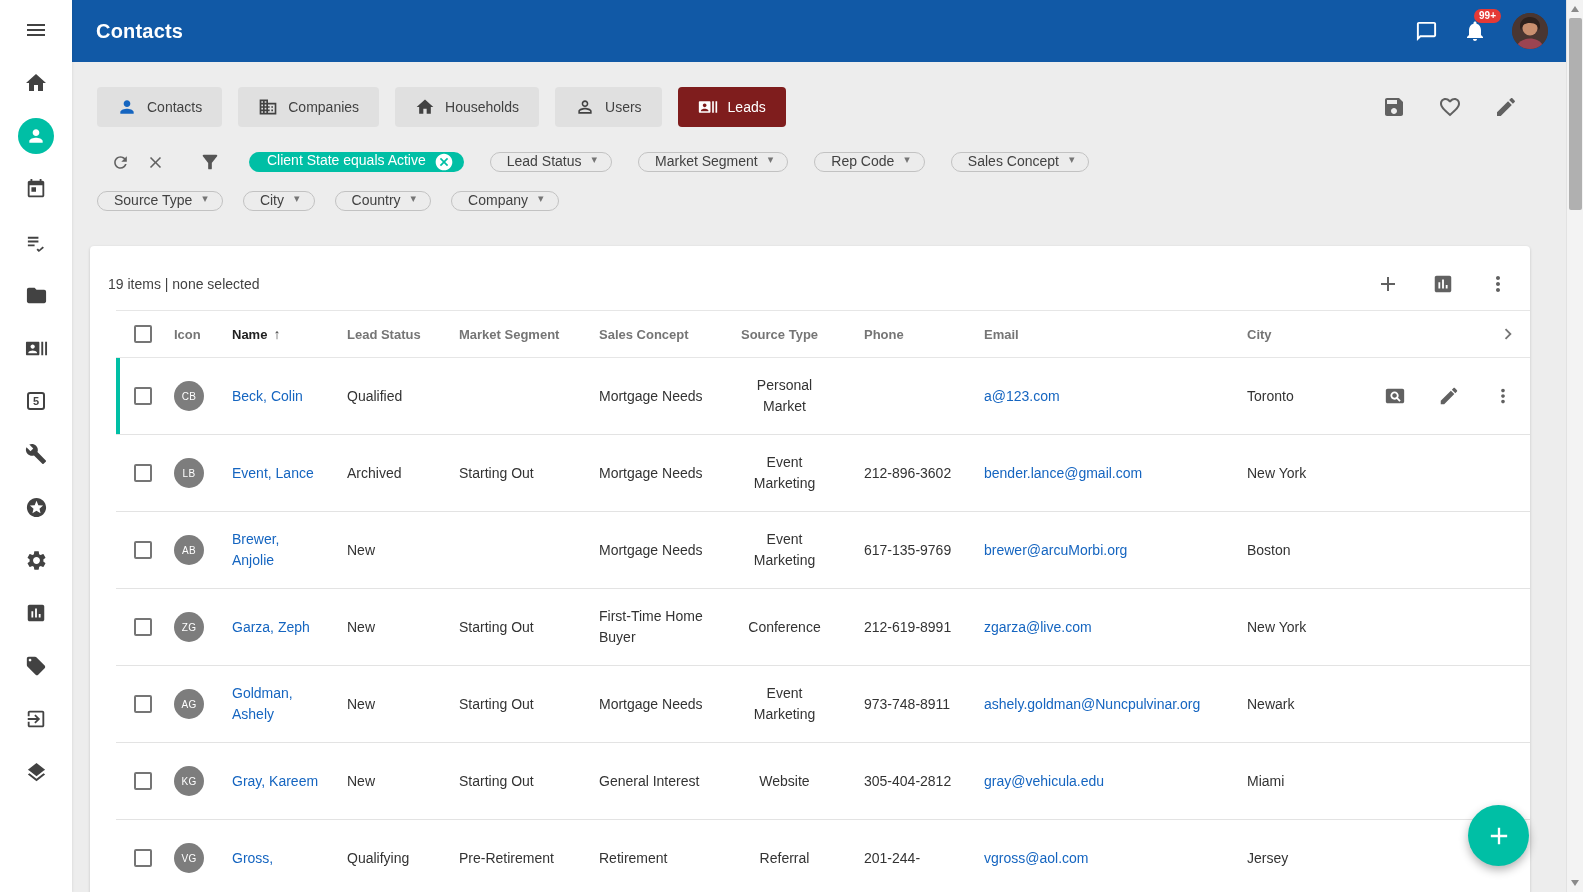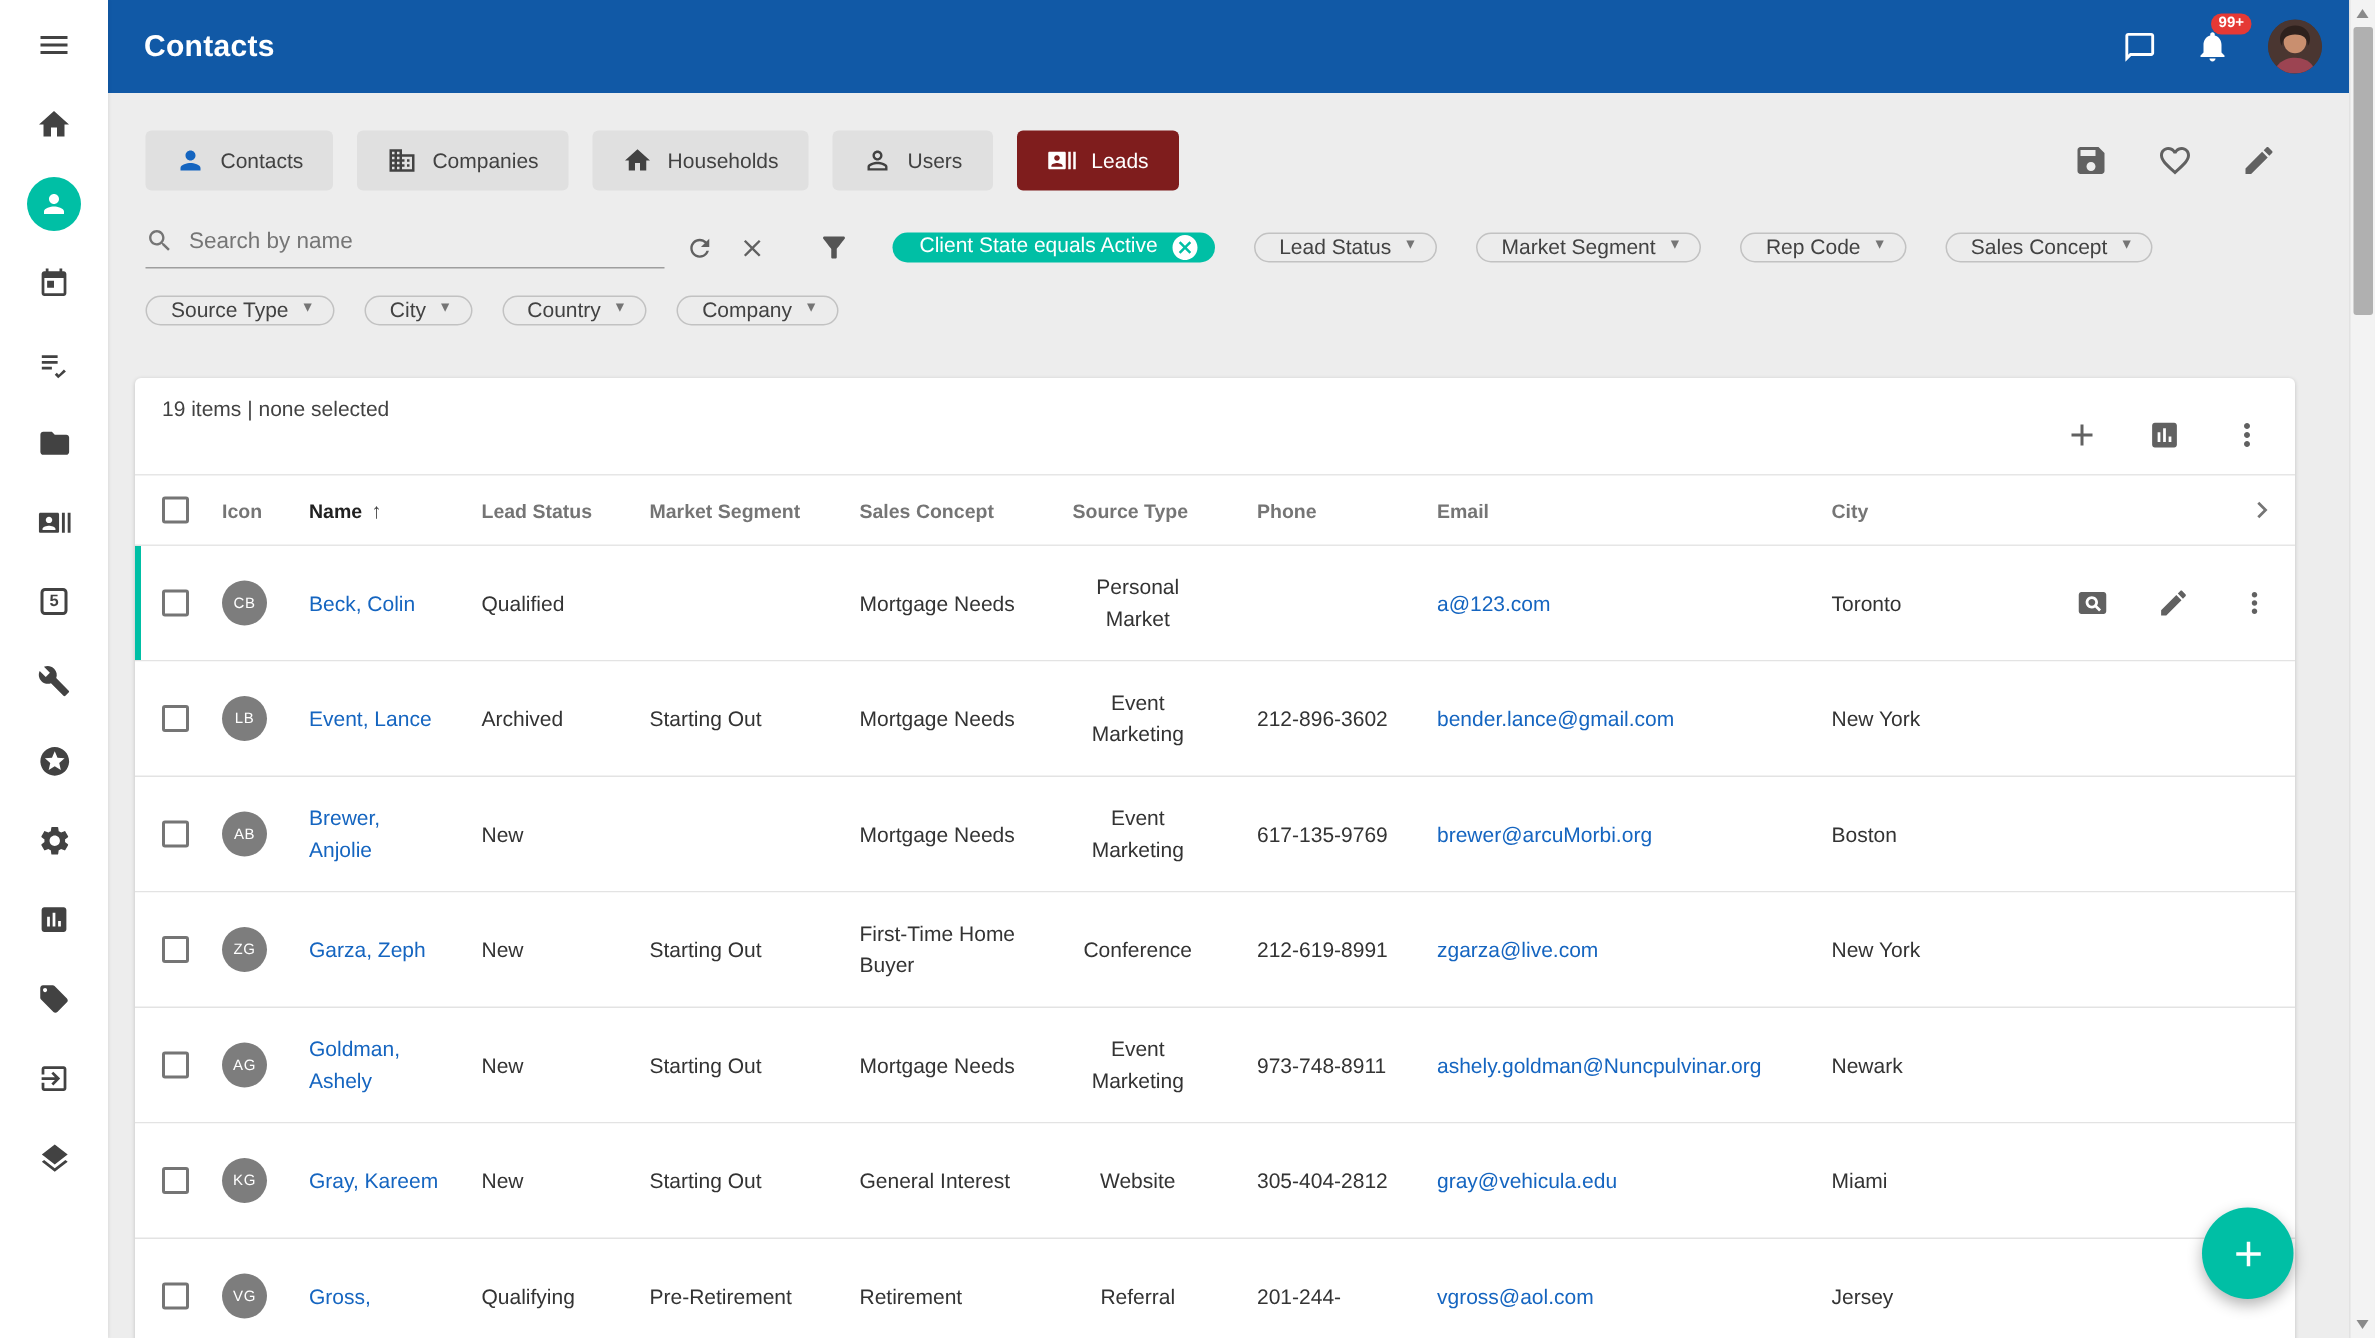--- a/index.html
+++ b/index.html
@@ -68,28 +68,28 @@
     font-size:14px; cursor:pointer; white-space:nowrap; }
   .chip-active { background:#00bfa5; color:#fff; padding:0 10px 0 18px; font-weight:500; }
   .chip-outline { background:#ececec; border:1px solid #c2c2c2; color:#424242; padding:0 14px 0 16px; }
   .chip-caret { font-size:11px; color:#757575; margin-left:2px; }
 
   .filter-row2 { margin:18px 36px 0 25px; display:flex; align-items:center; gap:20px; }
 
   
   .card { margin:35px 36px 0 18px; height:660px; background:#fff; border-radius:4px;
     box-shadow:0 1px 3px rgba(0,0,0,.18); overflow:hidden; }
-  .card-toolbar { height:64px; display:flex; padding:12px 20px 0 18px; }
+  .card-toolbar { height:64px; display:flex; align-items:center; padding:12px 20px 0 18px; }
   .card-summary { font-size:14px; color:#424242; }
   .card-tools { margin-left:auto; display:flex; align-items:center; gap:32px; color:#616161; }
   .card-tools .act { cursor:pointer; display:flex; }
 
   .grid-head, .trow { display:grid;
     grid-template-columns:58px 58px 115px 112px 140px 142px 123px 120px 263px 1fr 44px;
-    align-items:center; }
+    align-items:center;margin-left:26px; }
   .grid-head { height:48px; border-top:1px solid #e6e6e6; border-bottom:1px solid #e6e6e6;
     color:#757575; font-size:13px; font-weight:600; }
   .hcell { padding-right:12px; cursor:pointer; }
   .hcell.sorted { color:#212121; }
   .sort-arrow { color:#424242; font-size:14px; margin-left:6px; font-weight:normal; }
   .head-chevron { color:#757575; display:flex; justify-content:center; cursor:pointer; }
 
   .cb-cell { padding-left:18px; }
   .checkbox { width:18px; height:18px; border:2px solid #757575; border-radius:2px; display:block;
     cursor:pointer; background:#fff; }
@@ -279,28 +279,20 @@
         </span>
       <span class="act">
           <svg class="ic" width="24" height="24" viewBox="0 0 24 24">
             <path fill="currentColor" d="M3 17.25V21h3.75L17.81 9.94l-3.75-3.75L3 17.25zM20.71 7.04c.39-.39.39-1.02 0-1.41l-2.34-2.34c-.39-.39-1.02-.39-1.41 0l-1.83 1.83 3.75 3.75 1.83-1.83z"></path>
           </svg>
         </span>
     </div>
   </div>
 
   <div class="search-row">
-    <div class="search-underline">
-      <span style="display:flex">
-          <svg class="ic" width="19" height="19" viewBox="0 0 24 24">
-            <path fill="currentColor" d="M15.5 14h-.79l-.28-.27C15.41 12.59 16 11.11 16 9.5 16 5.91 13.09 3 9.5 3S3 5.91 3 9.5 5.91 16 9.5 16c1.61 0 3.09-.59 4.23-1.57l.27.28v.79l5 4.99L20.49 19l-4.99-5zm-6 0C7.01 14 5 11.99 5 9.5S7.01 5 9.5 5 14 7.01 14 9.5 11.99 14 9.5 14z"></path>
-          </svg>
-        </span>
-      <input class="search-input" type="text" placeholder="Search by name" style="">
-    </div>
     <div class="search-side">
       <span class="act" style="display:flex">
           <svg class="ic" width="19" height="19" viewBox="0 0 24 24">
             <path fill="currentColor" d="M17.65 6.35C16.2 4.9 14.21 4 12 4c-4.42 0-7.99 3.58-7.99 8s3.57 8 7.99 8c3.73 0 6.84-2.55 7.73-6h-2.08c-.82 2.33-3.04 4-5.65 4-3.31 0-6-2.69-6-6s2.69-6 6-6c1.66 0 3.14.69 4.22 1.78L13 11h7V4l-2.35 2.35z"></path>
           </svg>
         </span>
       <span class="act" style="display:flex">
           <svg class="ic" width="19" height="19" viewBox="0 0 24 24">
             <path fill="currentColor" d="M19 6.41L17.59 5 12 10.59 6.41 5 5 6.41 10.59 12 5 17.59 6.41 19 12 13.41 17.59 19 19 17.59 13.41 12z"></path>
           </svg>

